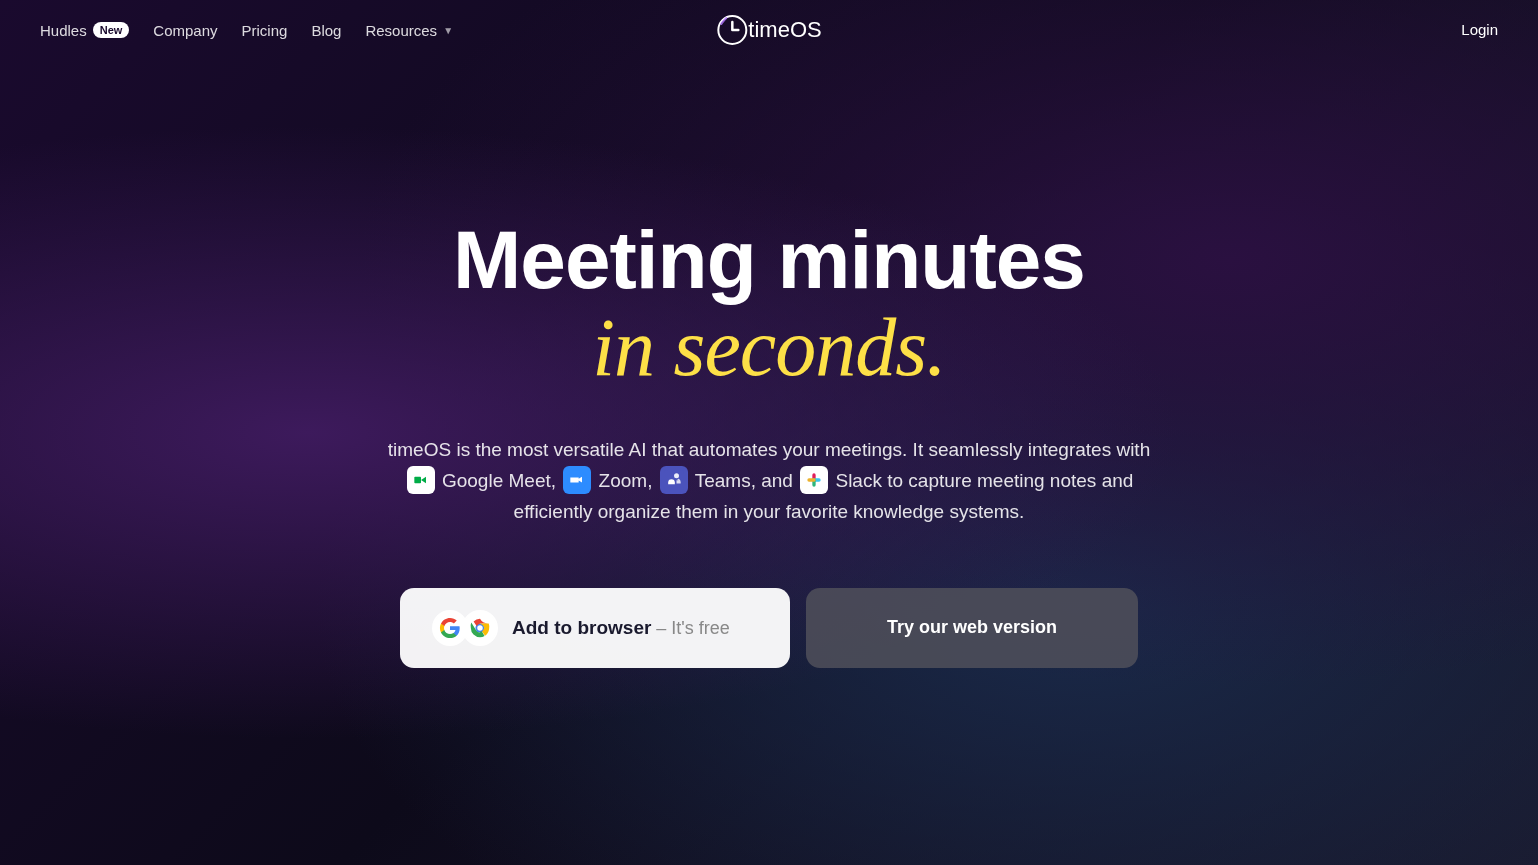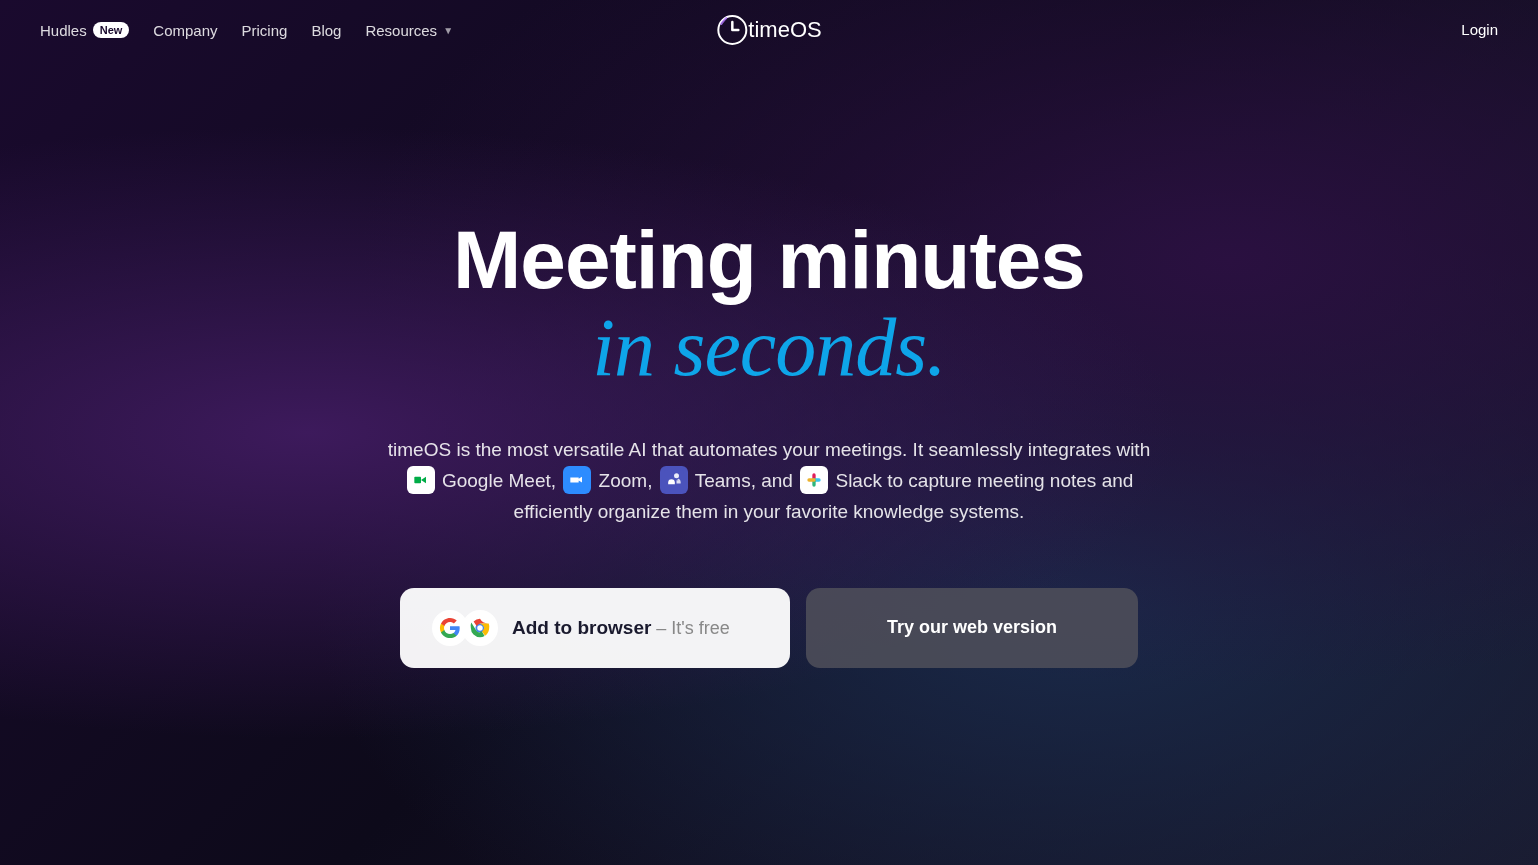--- a/index.html
+++ b/index.html
@@ -119,21 +119,21 @@
       line-height: 1.05;
       color: white;
       letter-spacing: -1px;
     }
 
     .headline-line2 {
       font-size: 82px;
       font-weight: 400;
       font-style: italic;
       line-height: 1.1;
-      color: #0ea5e9;
+      color: #fde047;
       font-family: Georgia, 'Times New Roman', serif;
       letter-spacing: -1px;
     }
 
     .subtext {
       font-size: 19px;
       line-height: 1.65;
       color: rgba(255,255,255,0.88);
       max-width: 780px;
       margin-bottom: 60px;

